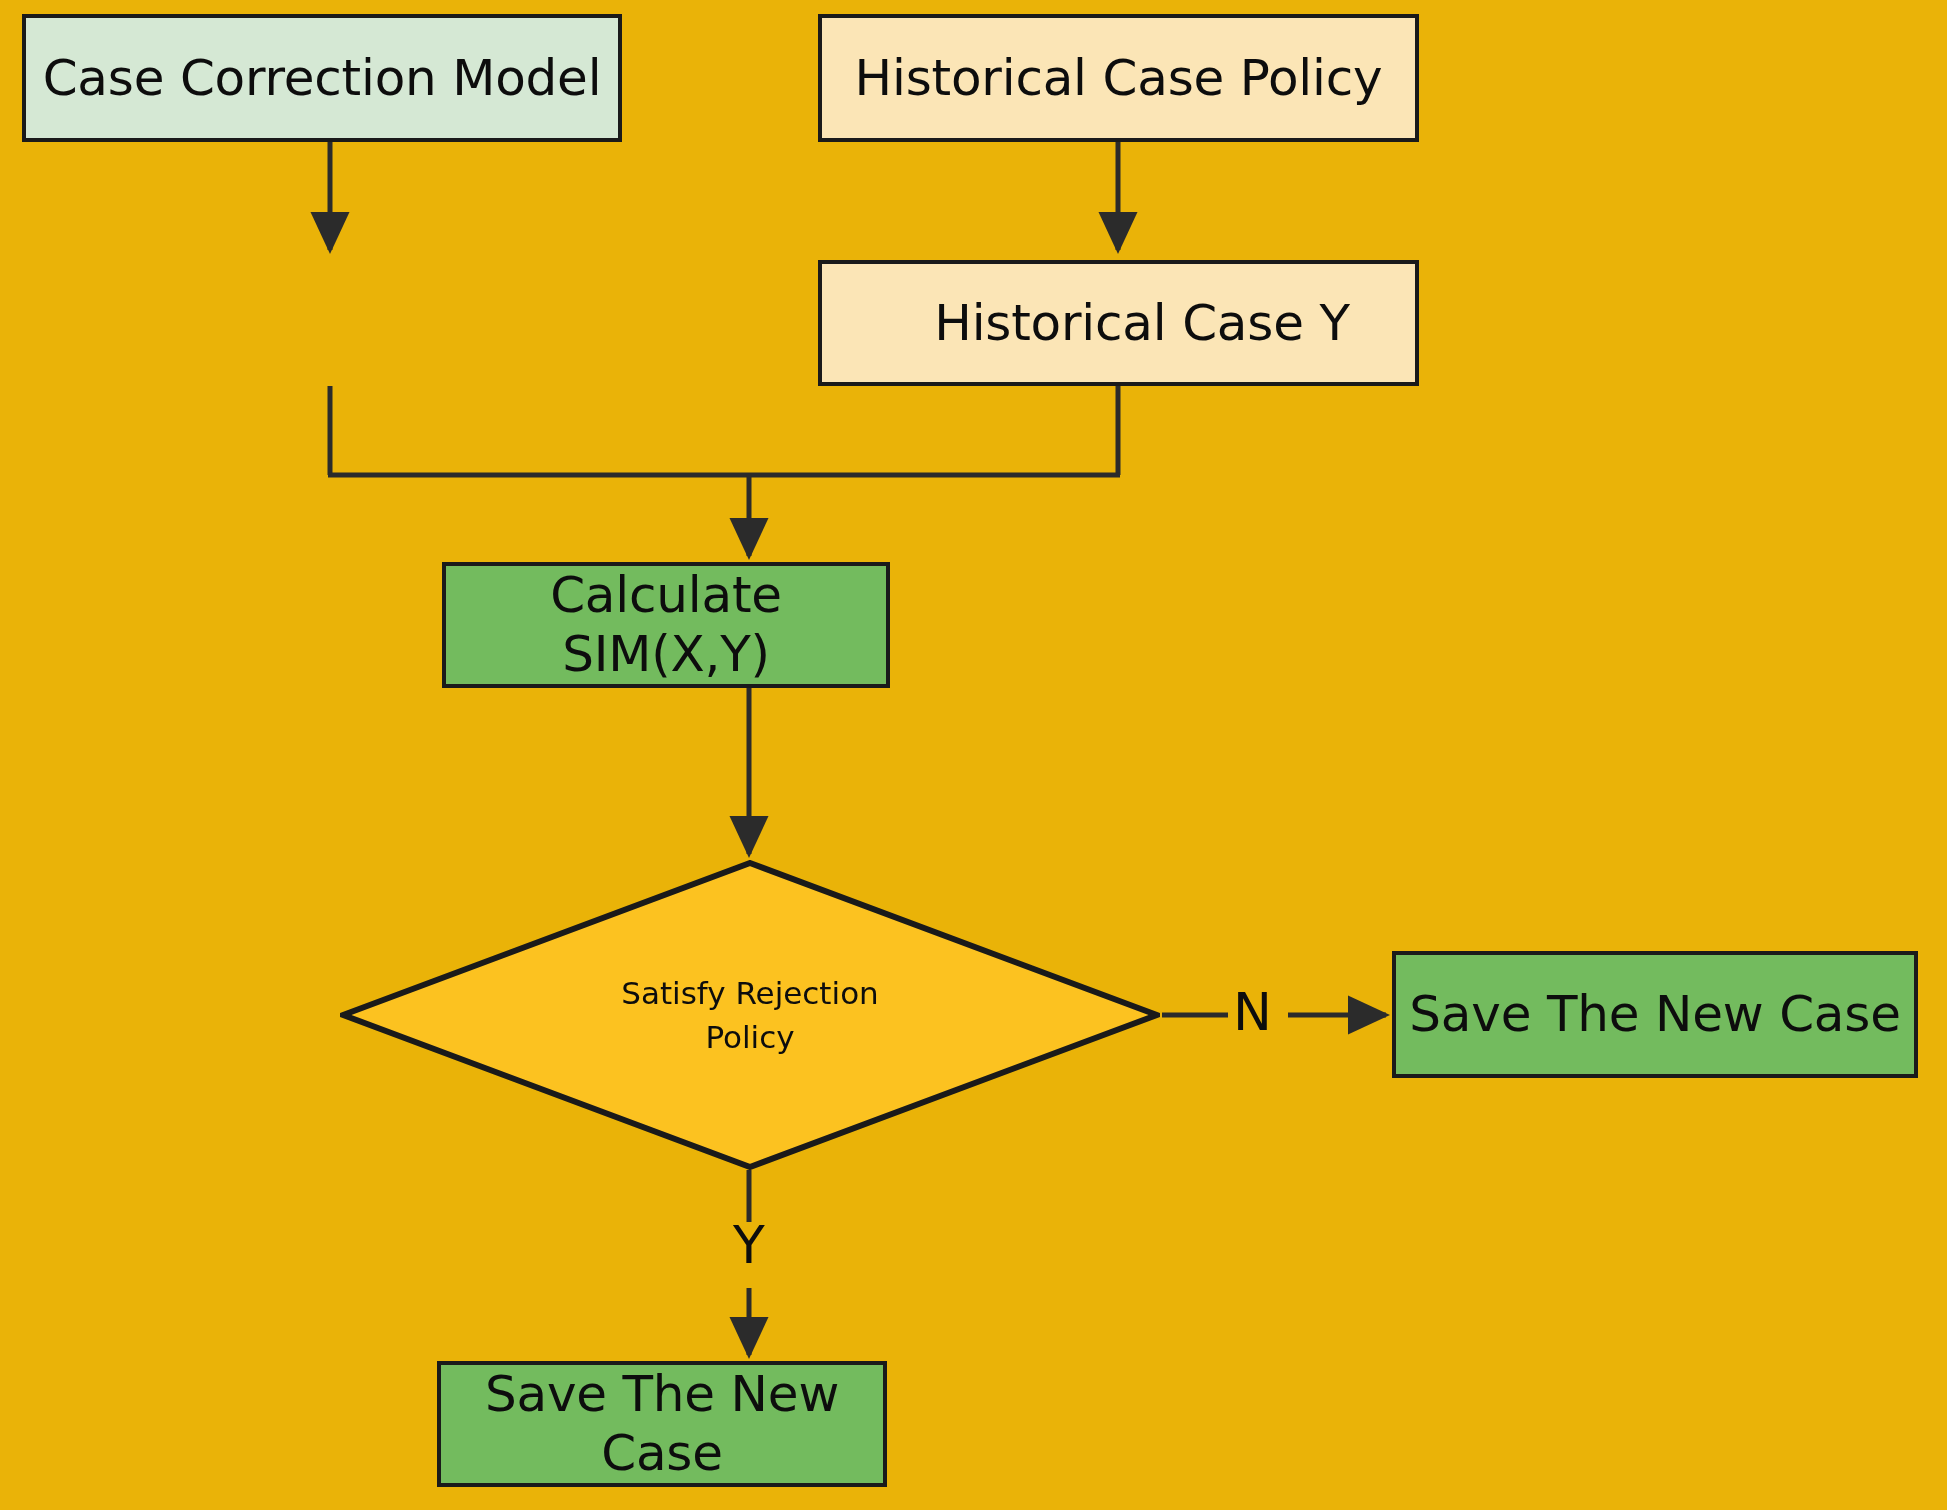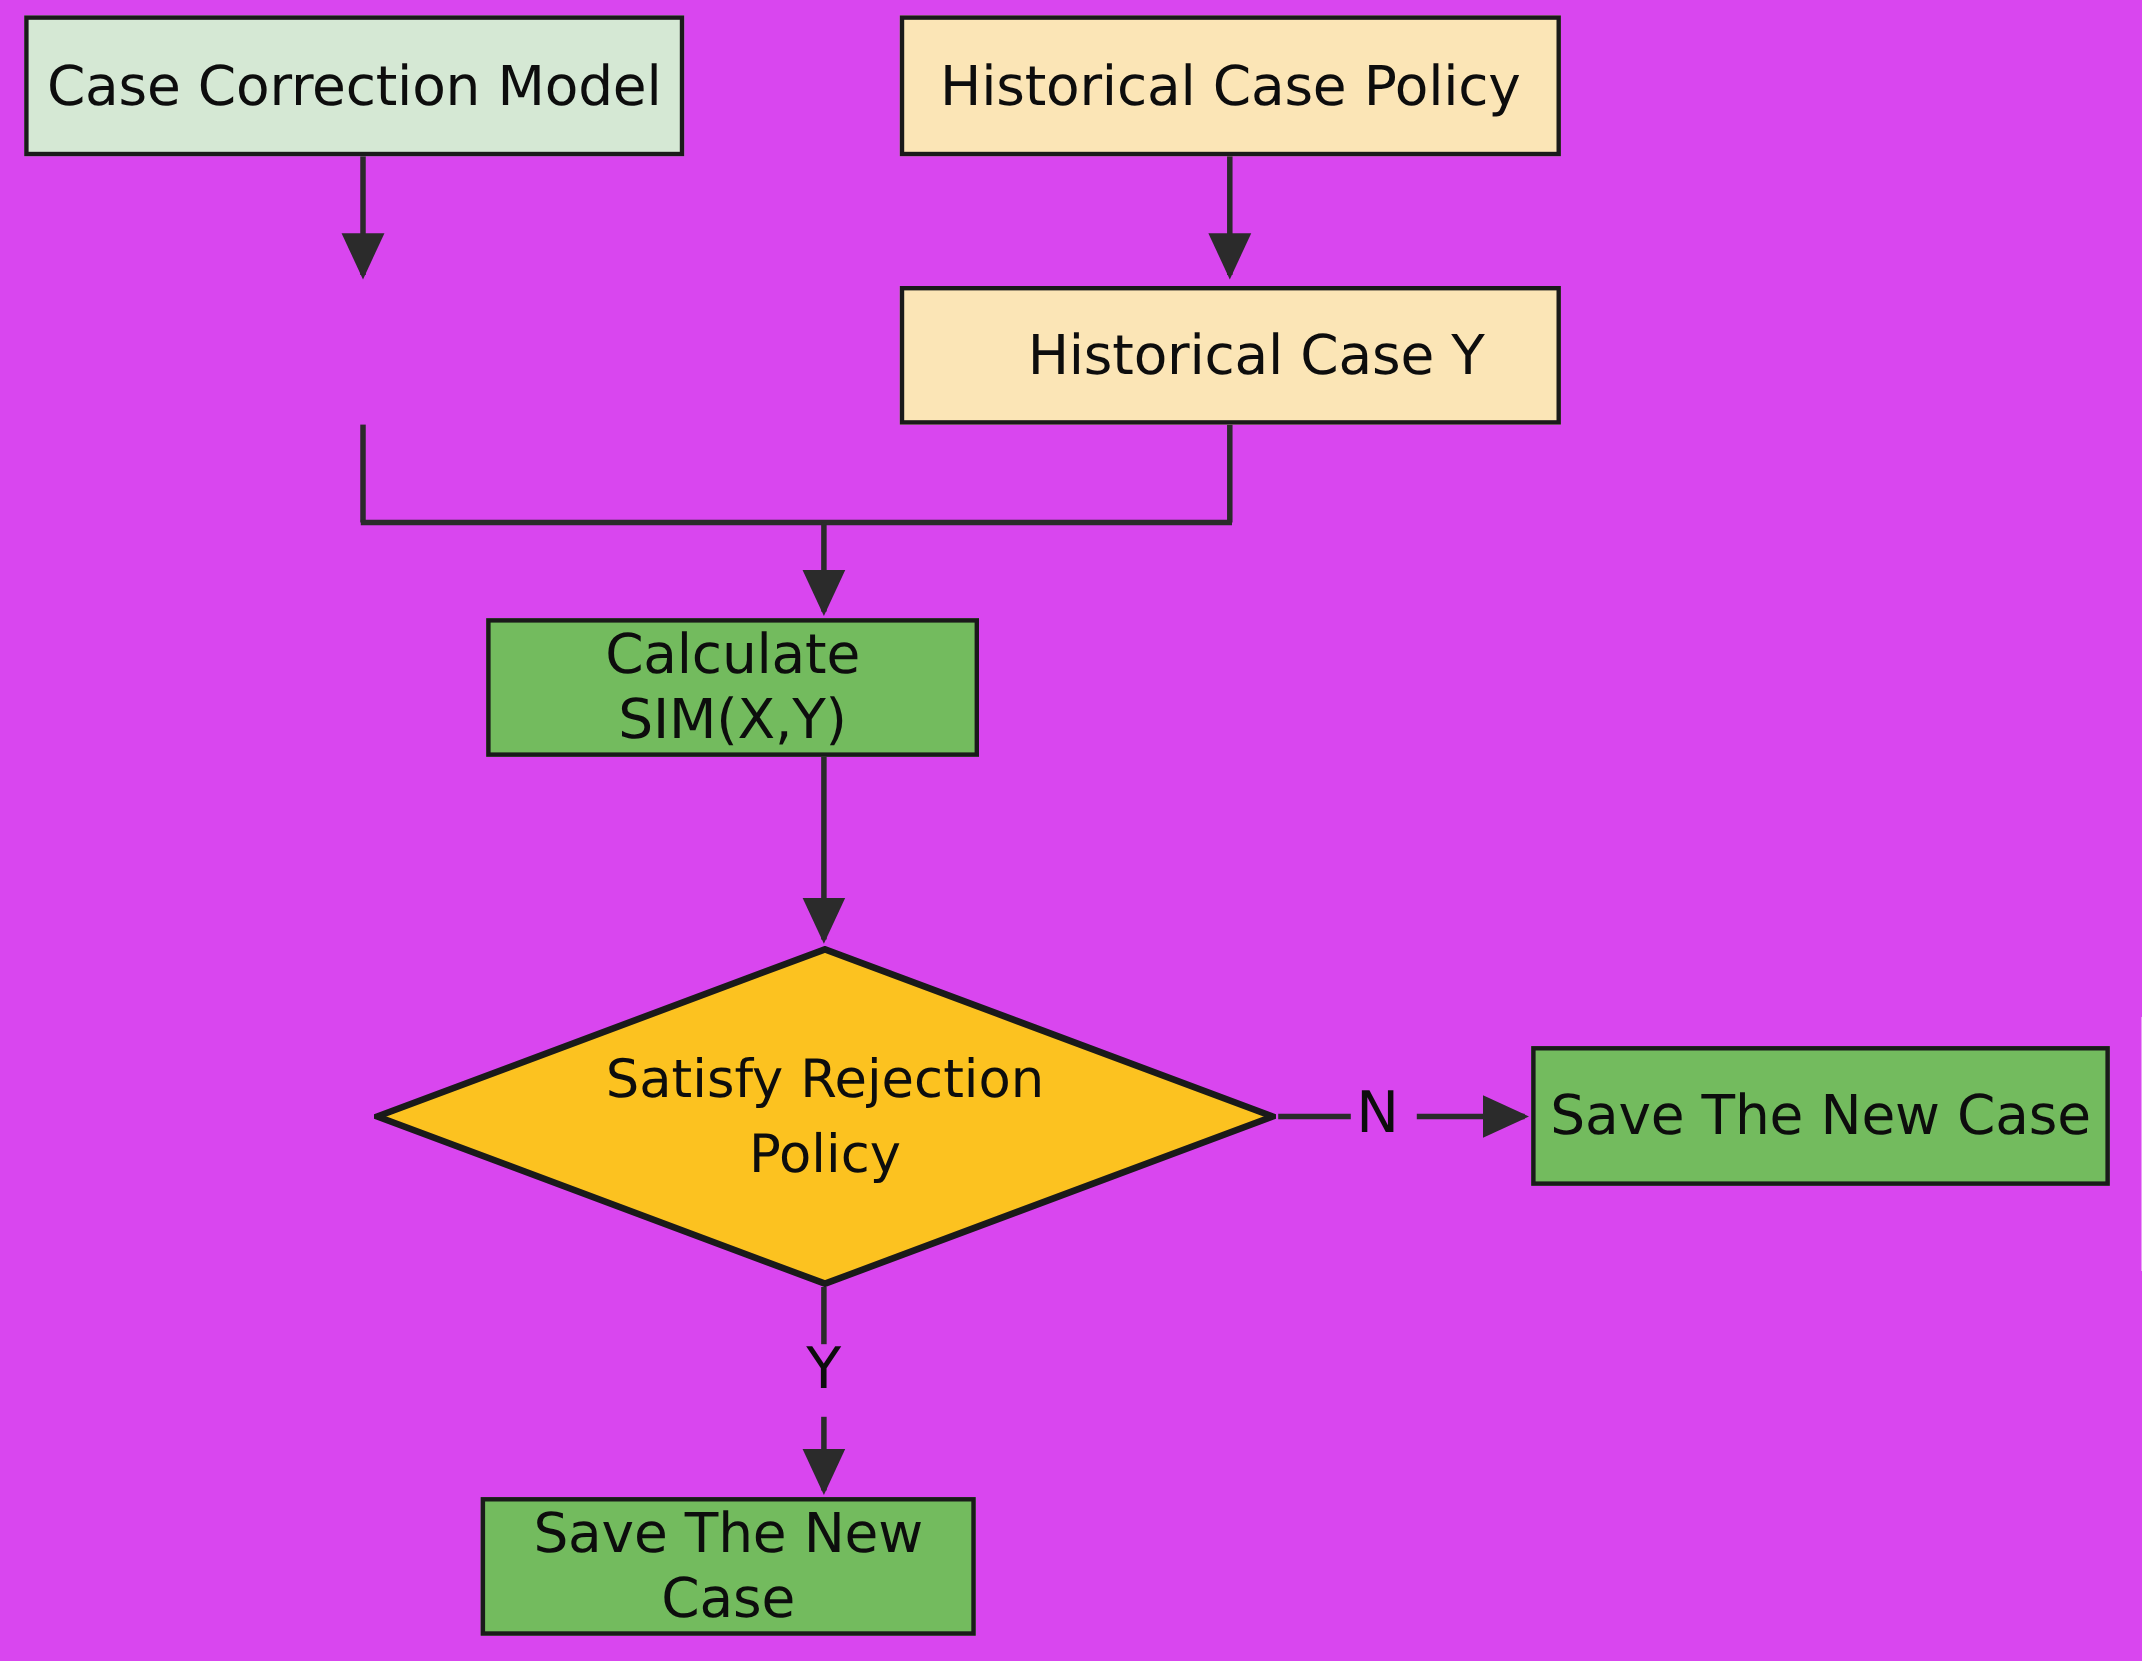--- a/index.html
+++ b/index.html
@@ -8,21 +8,21 @@
     padding: 0;
     background: #ffffff;
   }
   body {
     font-family: "DejaVu Sans", "Liberation Sans", sans-serif;
   }
   #canvas {
     position: relative;
     width: 1947px;
     height: 1510px;
-    background: #d946ef;
+    background: #eab308;
     overflow: hidden;
   }
   .node {
     position: absolute;
     box-sizing: border-box;
     display: flex;
     align-items: center;
     justify-content: center;
     text-align: center;
     border: 4px solid #1a1a1a;
@@ -136,21 +136,21 @@
   </div>
 
   <div class="node green" style="left:442px; top:562px; width:448px; height:126px; font-size:50px;">
     <span>Calculate SIM(X,Y)</span>
   </div>
 
   <div class="diamond-wrap" style="left:340px; top:860px; width:820px; height:310px; pointer-events:auto;">
     <svg width="820" height="310" viewBox="0 0 820 310" xmlns="http://www.w3.org/2000/svg">
       <polygon points="410,3 817,155 410,307 3,155" fill="#fcc220" stroke="#1a1a1a" stroke-width="6" stroke-linejoin="miter"></polygon>
     </svg>
-    <div class="diamond-label" style="font-size:48px;">Satisfy Rejection
+    <div class="diamond-label" style="font-size:31px;">Satisfy Rejection
 Policy</div>
   </div>
 
   <div class="node green" style="left:1392px; top:951px; width:526px; height:127px; font-size:50px;">
     <span>Save The New Case</span>
   </div>
 
   <div class="node green" style="left:437px; top:1361px; width:450px; height:126px; font-size:50px;">
     <span>Save The New Case</span>
   </div>

